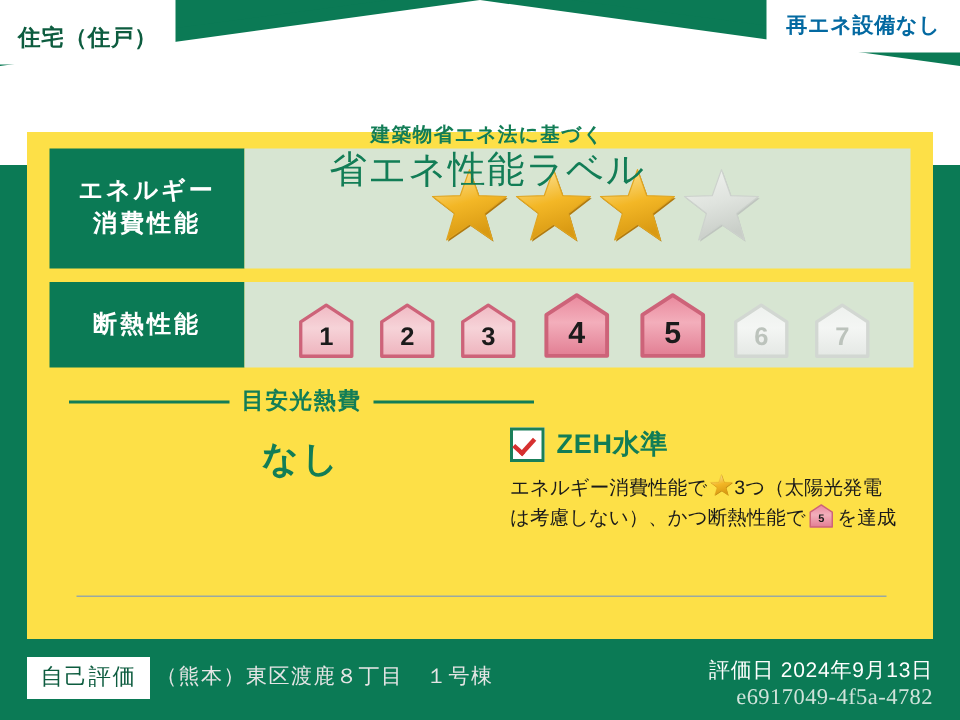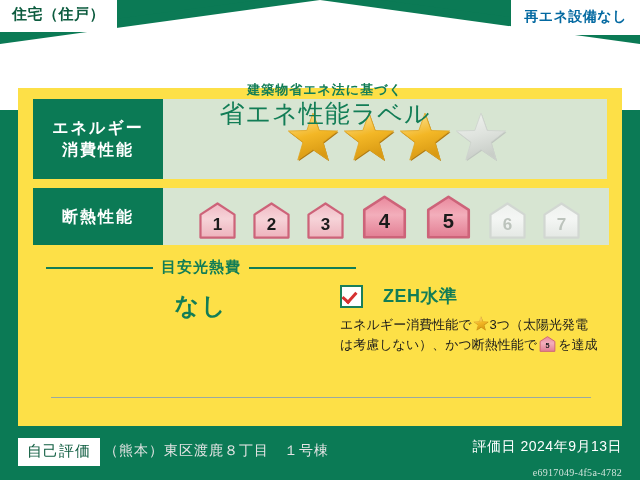--- a/index.html
+++ b/index.html
@@ -25,21 +25,21 @@
     position:absolute;left:0;top:0;width:640px;height:110px;
     background:#0b7a55;
     clip-path:polygon(0 0, 640px 0, 640px 34px, 320px -8px, 0 34px);
   }
 
   
   .badge-type{
     position:absolute;left:0;top:0;
     background:#ffffff;color:#0d5c3f;
     font-size:15px;font-weight:bold;letter-spacing:.5px;
-    padding:5px 12px 8px 12px;
+    padding:16px 12px 8px 12px;
     z-index:8;
   }
   .badge-renew{
     position:absolute;right:0;top:0;
     background:#ffffff;color:#0369a1;
     font-size:14px;font-weight:bold;letter-spacing:.5px;
     padding:8px 13px 9px 13px;
     z-index:8;
   }
 
@@ -95,21 +95,21 @@
   .cost-head .txt{color:#127d56;font-size:15px;font-weight:bold;letter-spacing:1px;white-space:nowrap;}
   .cost-value{
     position:absolute;left:28px;top:202px;width:310px;text-align:center;
     color:#127d56;font-size:24px;font-weight:bold;letter-spacing:2px;
   }
 
   
   .zeh{
     position:absolute;left:322px;top:196px;width:272px;
   }
-  .zeh-head{display:flex;align-items:center;gap:20px;}
+  .zeh-head{display:flex;align-items:center;gap:8px;}
   .chk{
     width:19px;height:19px;flex:0 0 19px;border:2px solid #1a7f5a;background:#fff;
     position:relative;
   }
   .chk::after{
     content:"";position:absolute;left:3px;top:2px;
     width:6px;height:11px;border:solid #d63030;border-width:0 3px 3px 0;
     transform:rotate(42deg);
   }
   .zeh-title{color:#127d56;font-size:18px;font-weight:bold;letter-spacing:.5px;}
@@ -137,22 +137,22 @@
   }
   .addr{
     position:absolute;left:104px;top:12px;
     color:#e5e5e5;font-size:14px;letter-spacing:1px;white-space:nowrap;
   }
   .eval-date{
     position:absolute;right:18px;top:8px;
     color:#ffffff;font-size:14px;text-align:right;letter-spacing:.5px;white-space:nowrap;
   }
   .eval-id{
-    position:absolute;right:18px;top:37px;
-    color:#cfe3da;font-size:10px;text-align:left;letter-spacing:.3px;white-space:nowrap;
+    position:absolute;right:18px;top:27px;
+    color:#cfe3da;font-size:15px;text-align:left;letter-spacing:.3px;white-space:nowrap;
     font-family:"Liberation Serif","DejaVu Serif",serif;
   }
 </style>
 </head>
 <body>
 
 <div id="label-root">
 
   <div class="roof"></div>
   <div class="roof-inner"></div>

